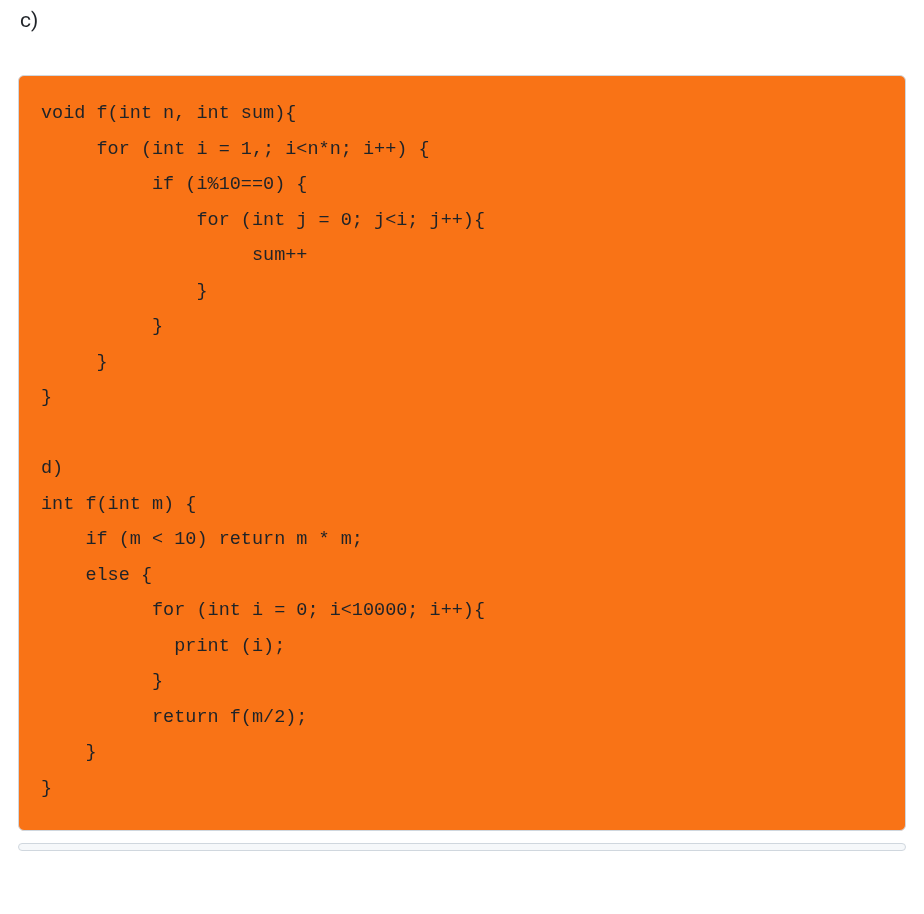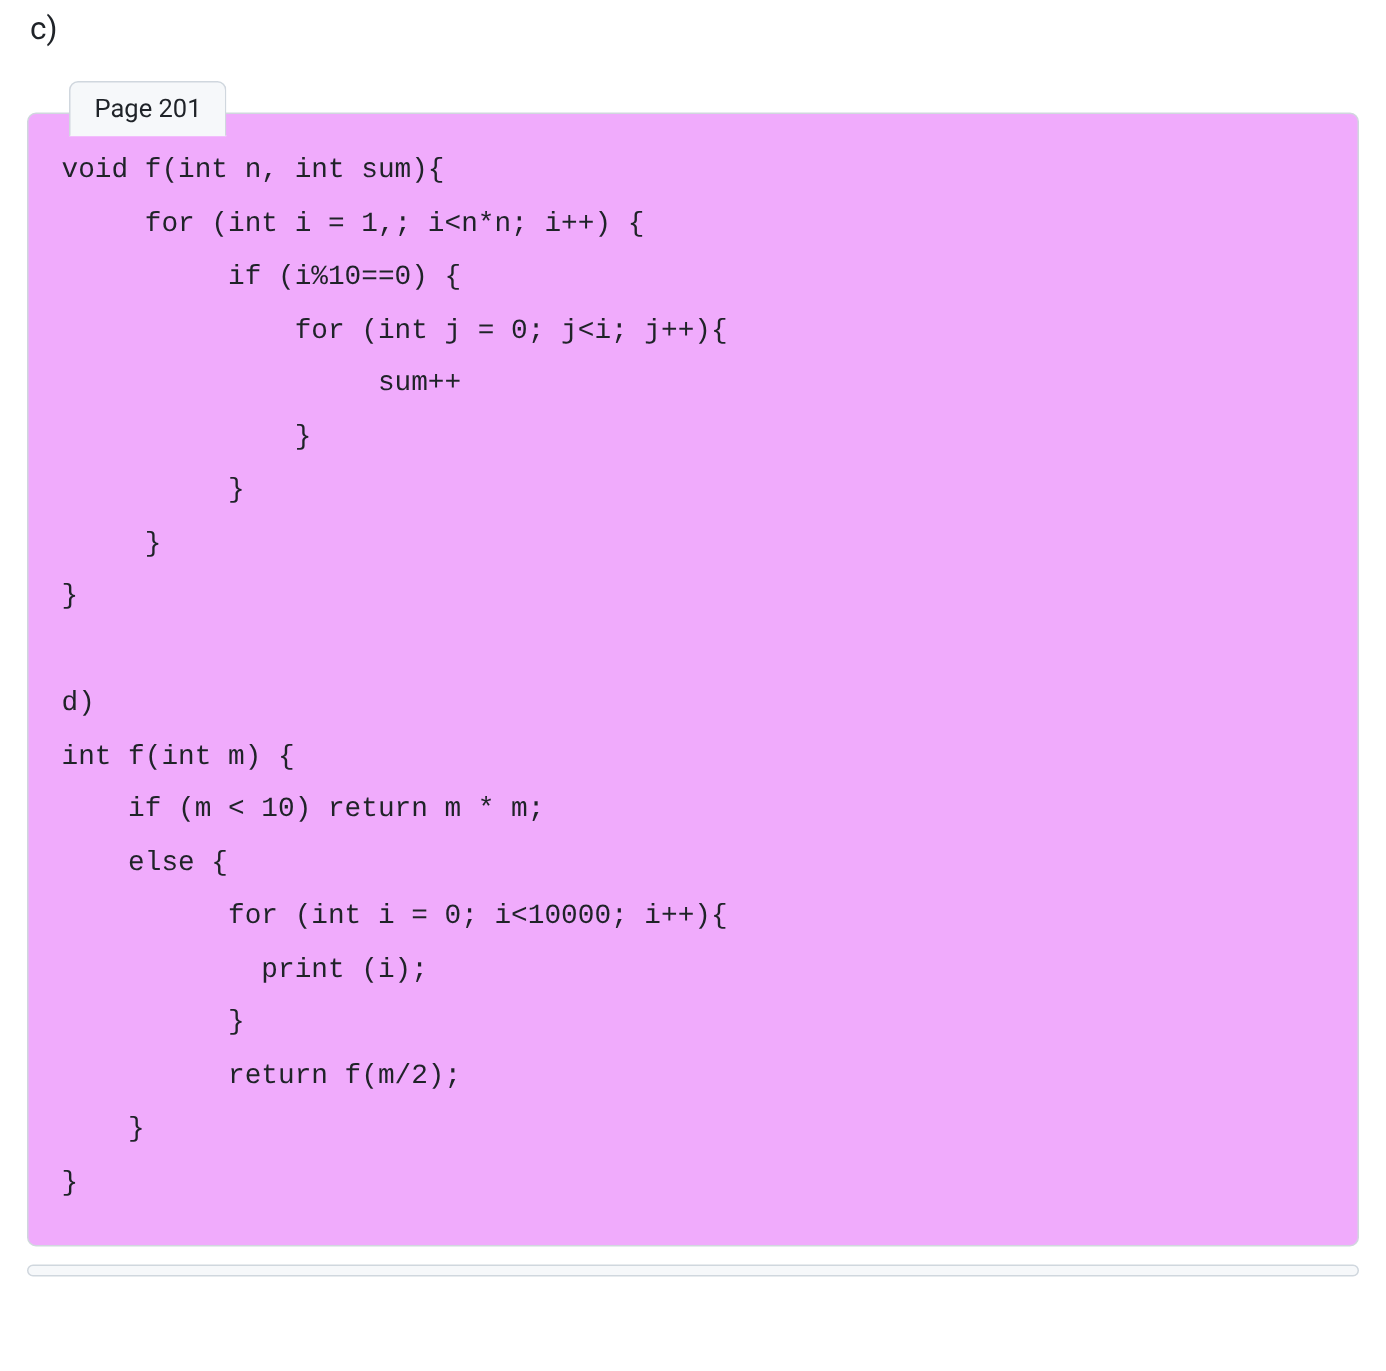--- a/index.html
+++ b/index.html
@@ -35,21 +35,21 @@
     border-radius: 6px 6px 0 0;
     padding: 8px 16px 7px 16px;
     font-size: 17px;
     color: #1f2328;
     position: relative;
   }
   .codeblock {
     margin-top: 43px;
     border: 1px solid #d0d7de;
     border-radius: 6px;
-    background: #f0abfc;
+    background: #f97316;
     padding: 20px 22px 24px 22px;
   }
   .codeblock pre {
     margin: 0;
     font-family: ui-monospace, SFMono-Regular, "SF Mono", Menlo, Consolas, "Liberation Mono", monospace;
     font-size: 18.5px;
     line-height: 1.92;
     color: #1f2328;
     white-space: pre;
   }
@@ -60,23 +60,20 @@
     background: #f6f8fa;
     height: 8px;
   }
 </style>
 </head>
 <body>
 
 <div class="wrap">
   <div class="heading">c)</div>
 
-  <div class="tab-area">
-    <div class="tab">Page 201</div>
-  </div>
 
   <div class="codeblock">
     <pre>void f(int n, int sum){
      for (int i = 1,; i&lt;n*n; i++) {
           if (i%10==0) {
               for (int j = 0; j&lt;i; j++){
                    sum++
               }
           }
      }

